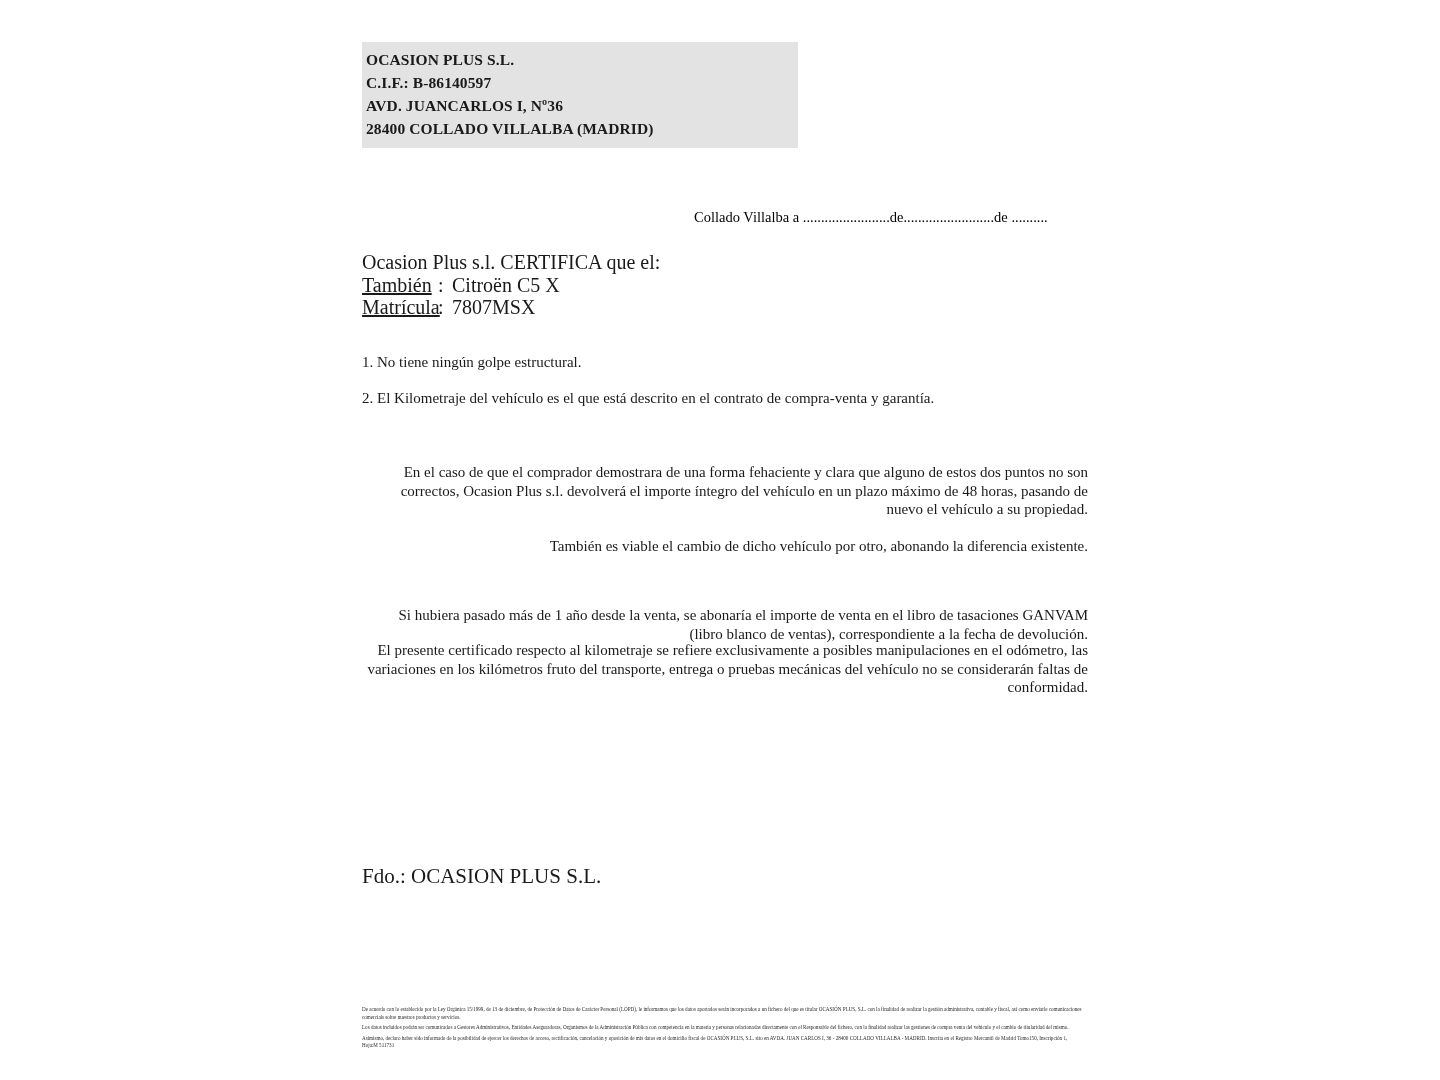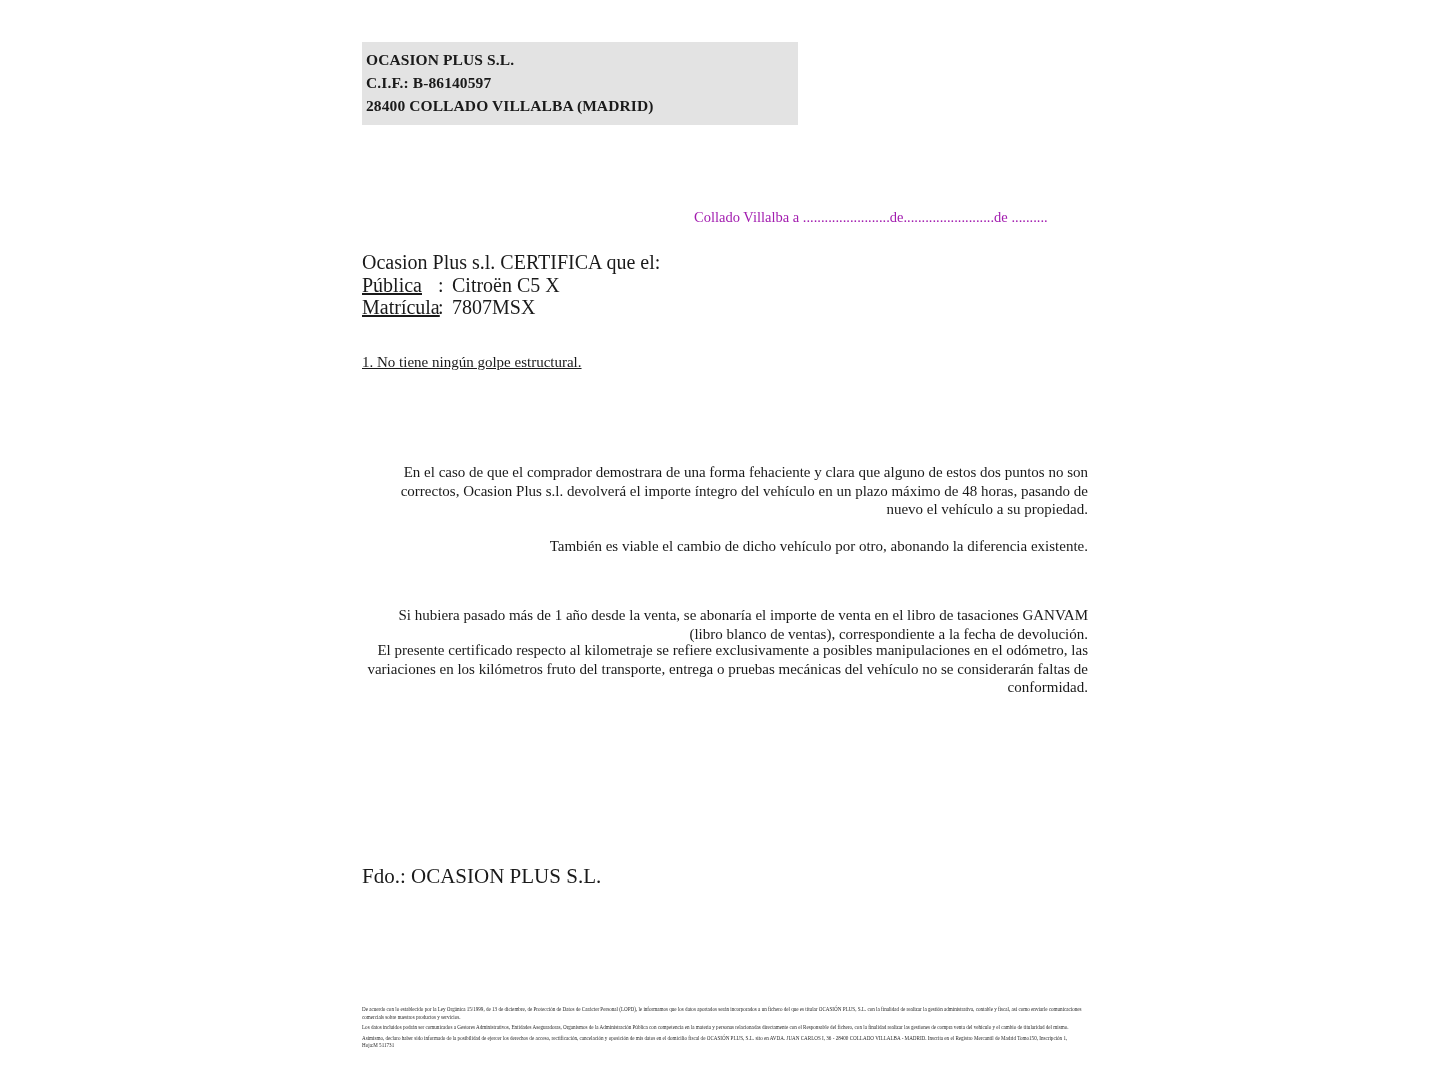--- a/index.html
+++ b/index.html
@@ -43,21 +43,21 @@
     white-space: nowrap;
   }
 
   
   .dateline {
     position: absolute;
     left: 694px;
     top: 209px;
     font-size: 14.5px;
     white-space: nowrap;
-    color: #a21caf;
+    color: #000000;
   }
 
   
   .certifica {
     position: absolute;
     left: 362px;
     top: 251px;
     font-size: 20px;
     line-height: 22.5px;
     white-space: nowrap;
@@ -72,21 +72,21 @@
     width: 14px;
   }
 
   
   .point {
     position: absolute;
     left: 362px;
     font-size: 15px;
     white-space: nowrap;
   }
-  .point-1 { top: 354px; text-decoration: underline; }
+  .point-1 { top: 354px; }
   .point-2 { top: 390px; }
 
   
   .para {
     position: absolute;
     left: 362px;
     width: 726px;
     font-size: 15px;
     line-height: 18.6px;
     text-align: right;
@@ -121,36 +121,38 @@
   }
 </style>
 </head>
 <body>
 
 <div class="page">
 
   <div class="letterhead">
     <div class="line">OCASION PLUS S.L.</div>
     <div class="line">C.I.F.: B-86140597</div>
+    <div class="line">AVD. JUANCARLOS I, Nº36</div>
     <div class="line">28400 COLLADO VILLALBA (MADRID)</div>
   </div>
 
   <div class="dateline">Collado Villalba a ........................de.........................de ..........</div>
 
   <div class="certifica">
     <div>Ocasion Plus s.l. CERTIFICA que el:</div>
     <div>
-      <span class="row-label">Pública</span><span class="row-sep">:</span><span>Citroën C5 X</span>
+      <span class="row-label">También</span><span class="row-sep">:</span><span>Citroën C5 X</span>
     </div>
     <div>
       <span class="row-label">Matrícula</span><span class="row-sep">:</span><span>7807MSX</span>
     </div>
   </div>
 
   <div class="point point-1">1. No tiene ningún golpe estructural.</div>
+  <div class="point point-2">2. El Kilometraje del vehículo es el que está descrito en el contrato de compra-venta y garantía.</div>
 
   <div class="para para-1">En el caso de que el comprador demostrara de una forma fehaciente y clara que alguno de estos dos puntos no son correctos, Ocasion Plus s.l. devolverá el importe íntegro del vehículo en un plazo máximo de 48 horas, pasando de nuevo el vehículo a su propiedad.</div>
   <div class="para para-2">También es viable el cambio de dicho vehículo por otro, abonando la diferencia existente.</div>
   <div class="para para-3">Si hubiera pasado más de 1 año desde la venta, se abonaría el importe de venta en el libro de tasaciones GANVAM (libro blanco de ventas), correspondiente a la fecha de devolución.</div>
   <div class="para para-4">El presente certificado respecto al kilometraje se refiere exclusivamente a posibles manipulaciones en el odómetro, las variaciones en los kilómetros fruto del transporte, entrega o pruebas mecánicas del vehículo no se considerarán faltas de conformidad.</div>
 
   <div class="signature">Fdo.: OCASION PLUS S.L.</div>
 
   <div class="legal">
     <p>De acuerdo con lo establecido por la Ley Orgánica 15/1999, de 13 de diciembre, de Protección de Datos de Carácter Personal (LOPD), le informamos que los datos aportados serán incorporados a un fichero del que es titular OCASIÓN PLUS, S.L. con la finalidad de realizar la gestión administrativa, contable y fiscal, así como enviarle comunicaciones comercials sobre nuestros productos y servicios.</p>

